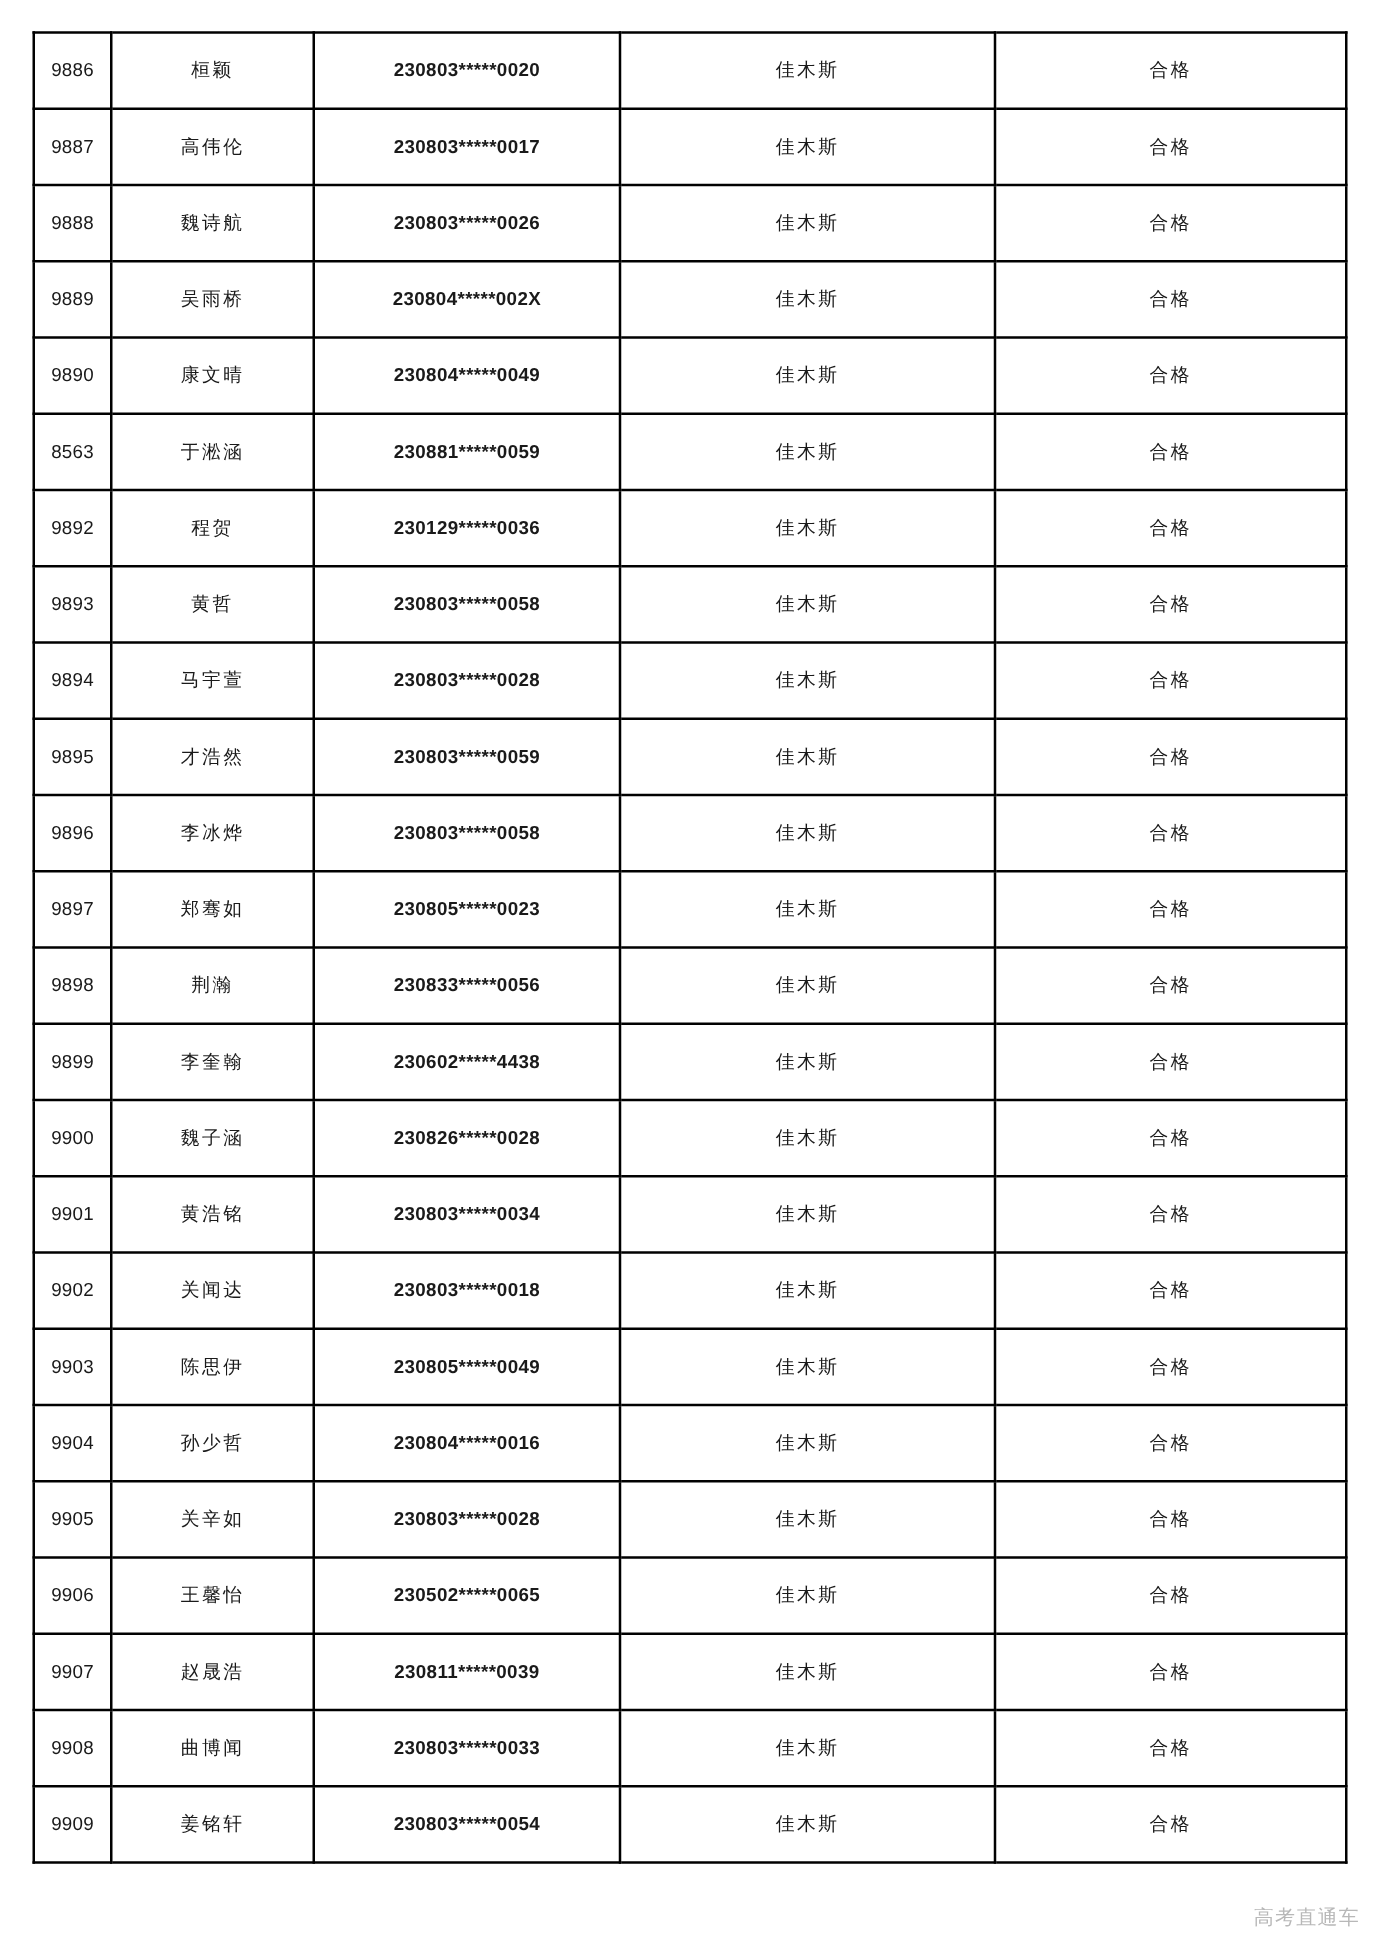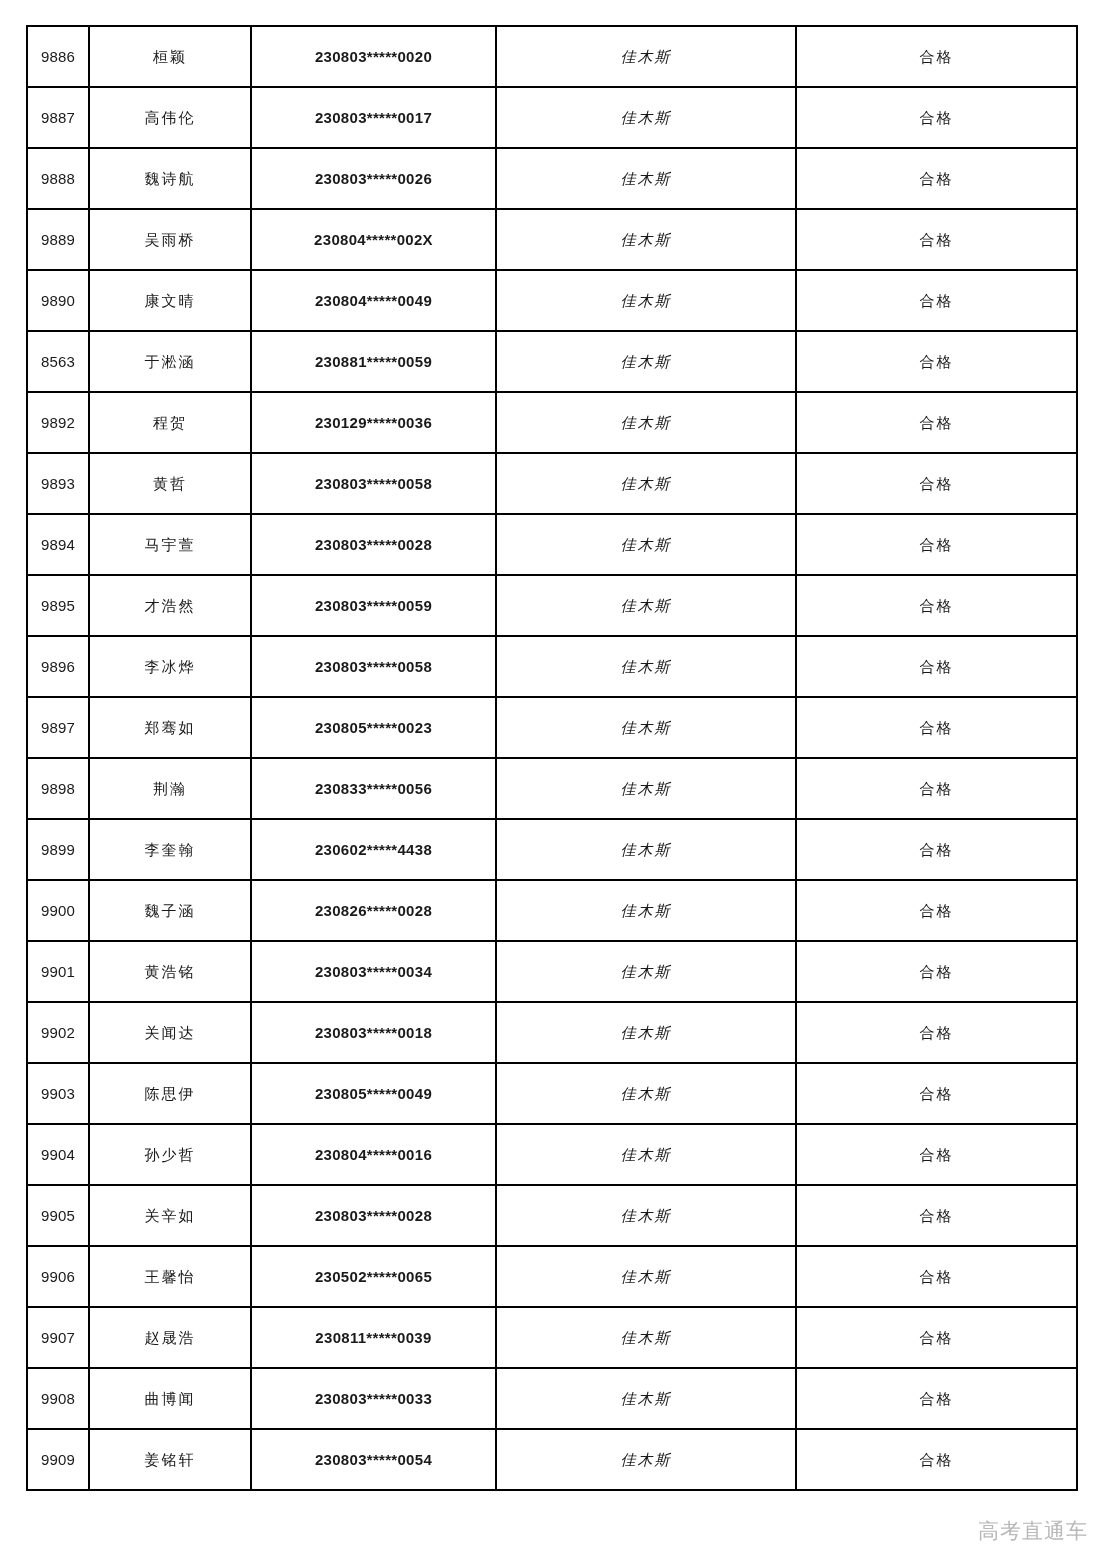--- a/index.html
+++ b/index.html
@@ -62,32 +62,31 @@
   }
   td.cell-id {
     font-size: 15px;
     font-weight: 600;
     letter-spacing: 0.3px;
     border-radius: 27px;
   }
   td.cell-city {
     font-size: 16px;
     letter-spacing: 2px;
-    font-style: italic;
   }
   td.cell-status {
     font-size: 16px;
     letter-spacing: 2px;
   }
 
   #watermark {
     position: absolute;
     right: 14px;
     bottom: 14px;
-    font-size: 21px;
+    font-size: 16px;
     letter-spacing: 1px;
     color: #b8b8b8;
     font-family: "Liberation Sans", "DejaVu Sans", sans-serif;
     white-space: nowrap;
     pointer-events: none;
   }
 </style>
 </head>
 <body>
 

